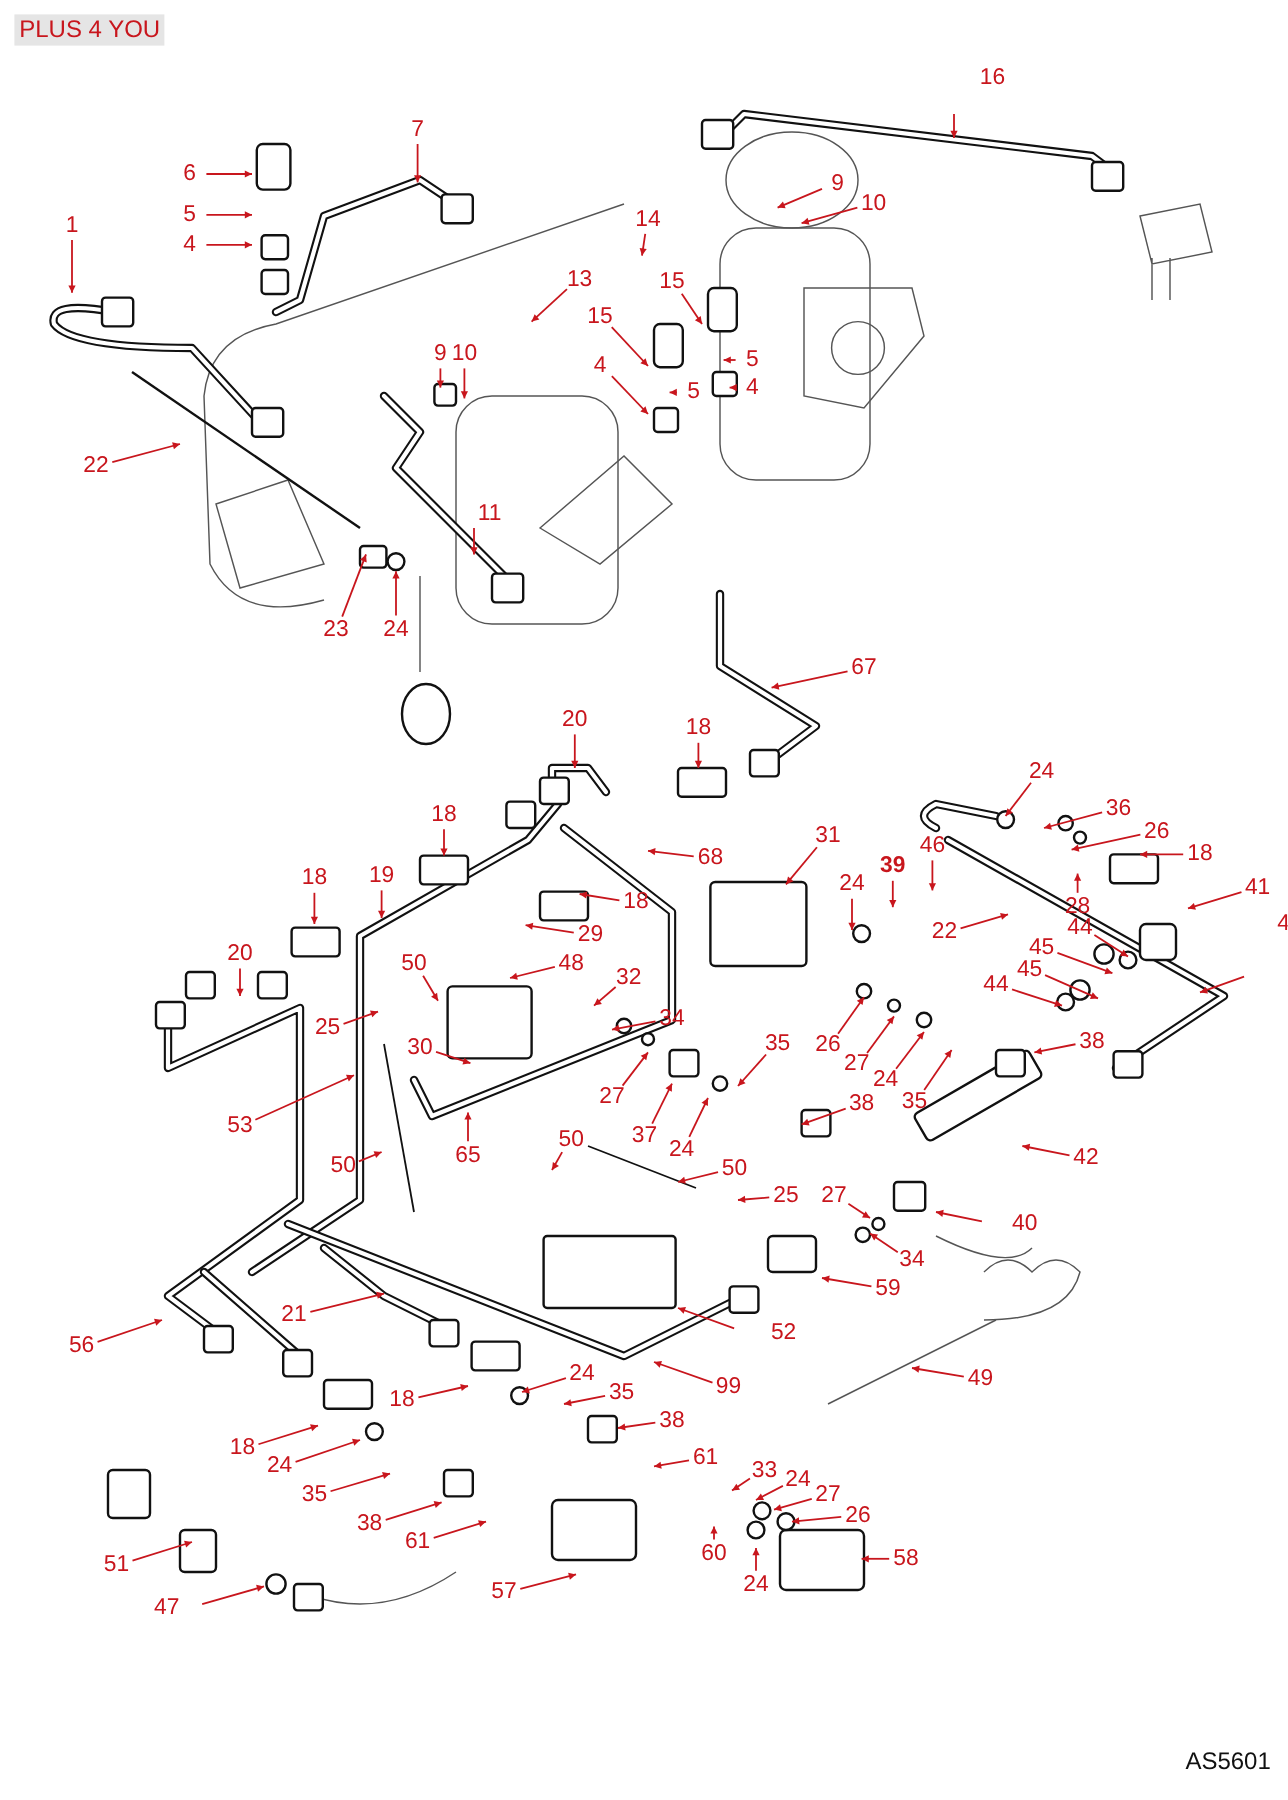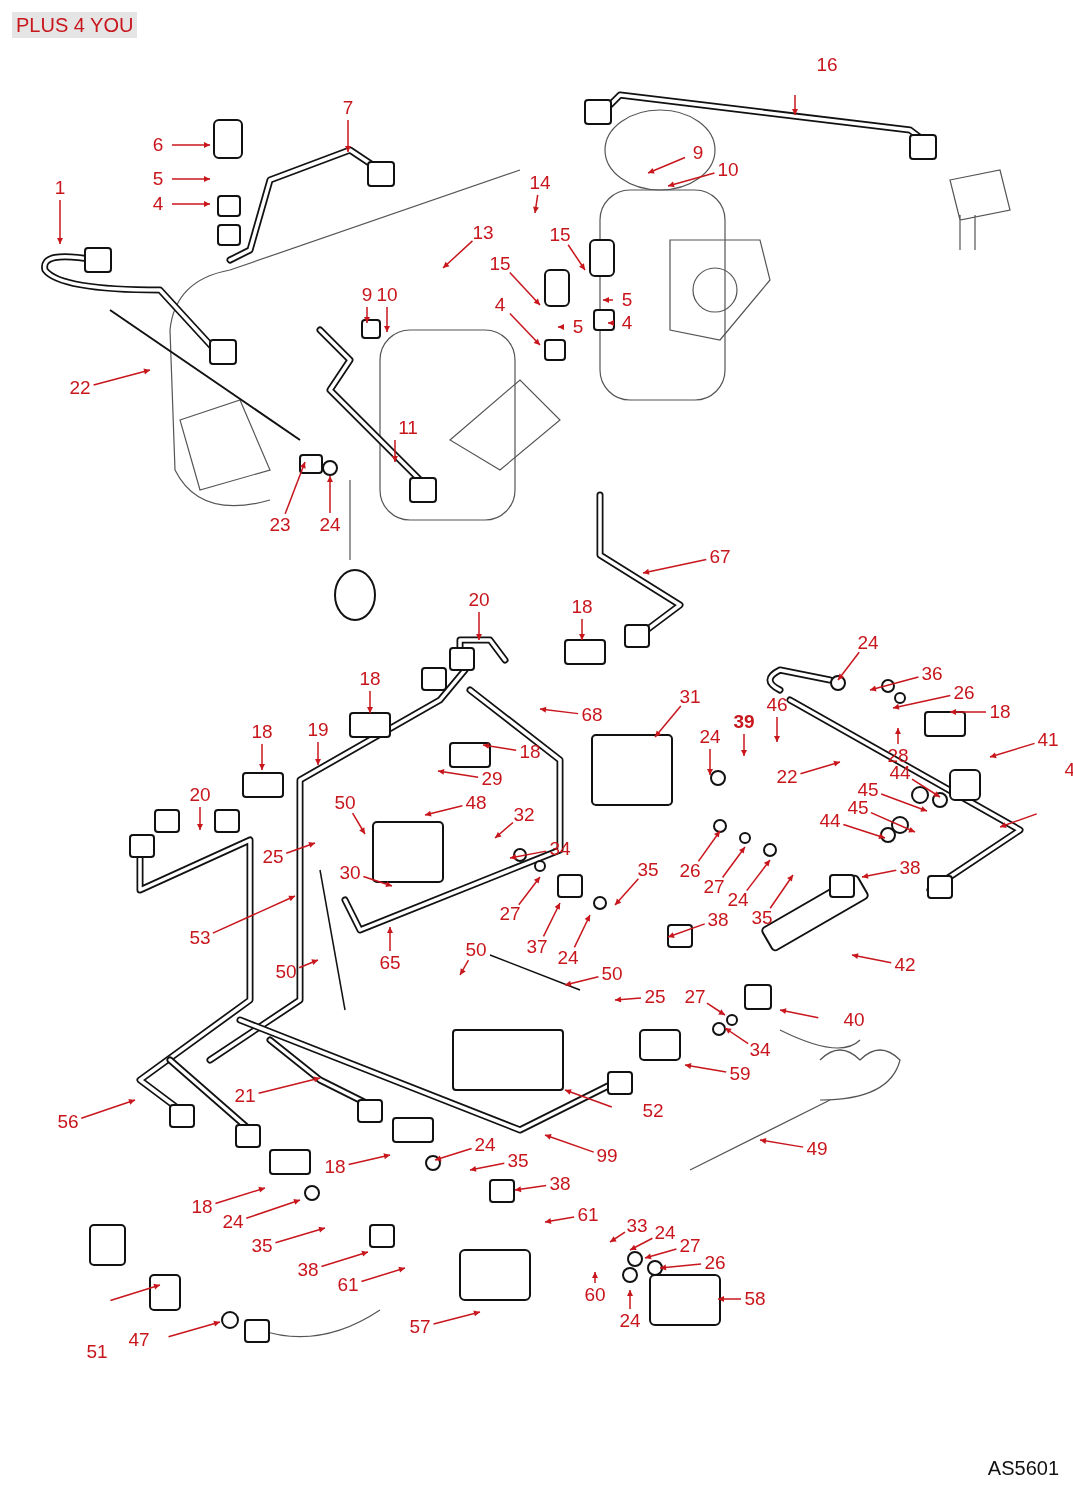--- a/index.html
+++ b/index.html
@@ -451,19 +451,19 @@
     <span class="callout" style="left: 637px; top: 1226px;">33</span>
     <span class="callout" style="left: 665px; top: 1233px;">24</span>
     <span class="callout" style="left: 233px; top: 1222px;">24</span>
     <span class="callout" style="left: 690px; top: 1246px;">27</span>
     <span class="callout" style="left: 262px; top: 1246px;">35</span>
     <span class="callout" style="left: 715px; top: 1263px;">26</span>
     <span class="callout" style="left: 308px; top: 1270px;">38</span>
     <span class="callout" style="left: 348px; top: 1285px;">61</span>
     <span class="callout" style="left: 595px; top: 1295px;">60</span>
     <span class="callout" style="left: 755px; top: 1299px;">58</span>
-    <span class="callout" style="left: 97px; top: 1304px; margin-top: 48px;">51</span>
+    <span class="callout" style="left: 97px; top: 1304px;">51</span>
     <span class="callout" style="left: 630px; top: 1321px;">24</span>
     <span class="callout" style="left: 420px; top: 1327px;">57</span>
     <span class="callout" style="left: 139px; top: 1340px;">47</span>
   </div>
 
 <div id="code">AS5601</div>
 
 </body></html>

